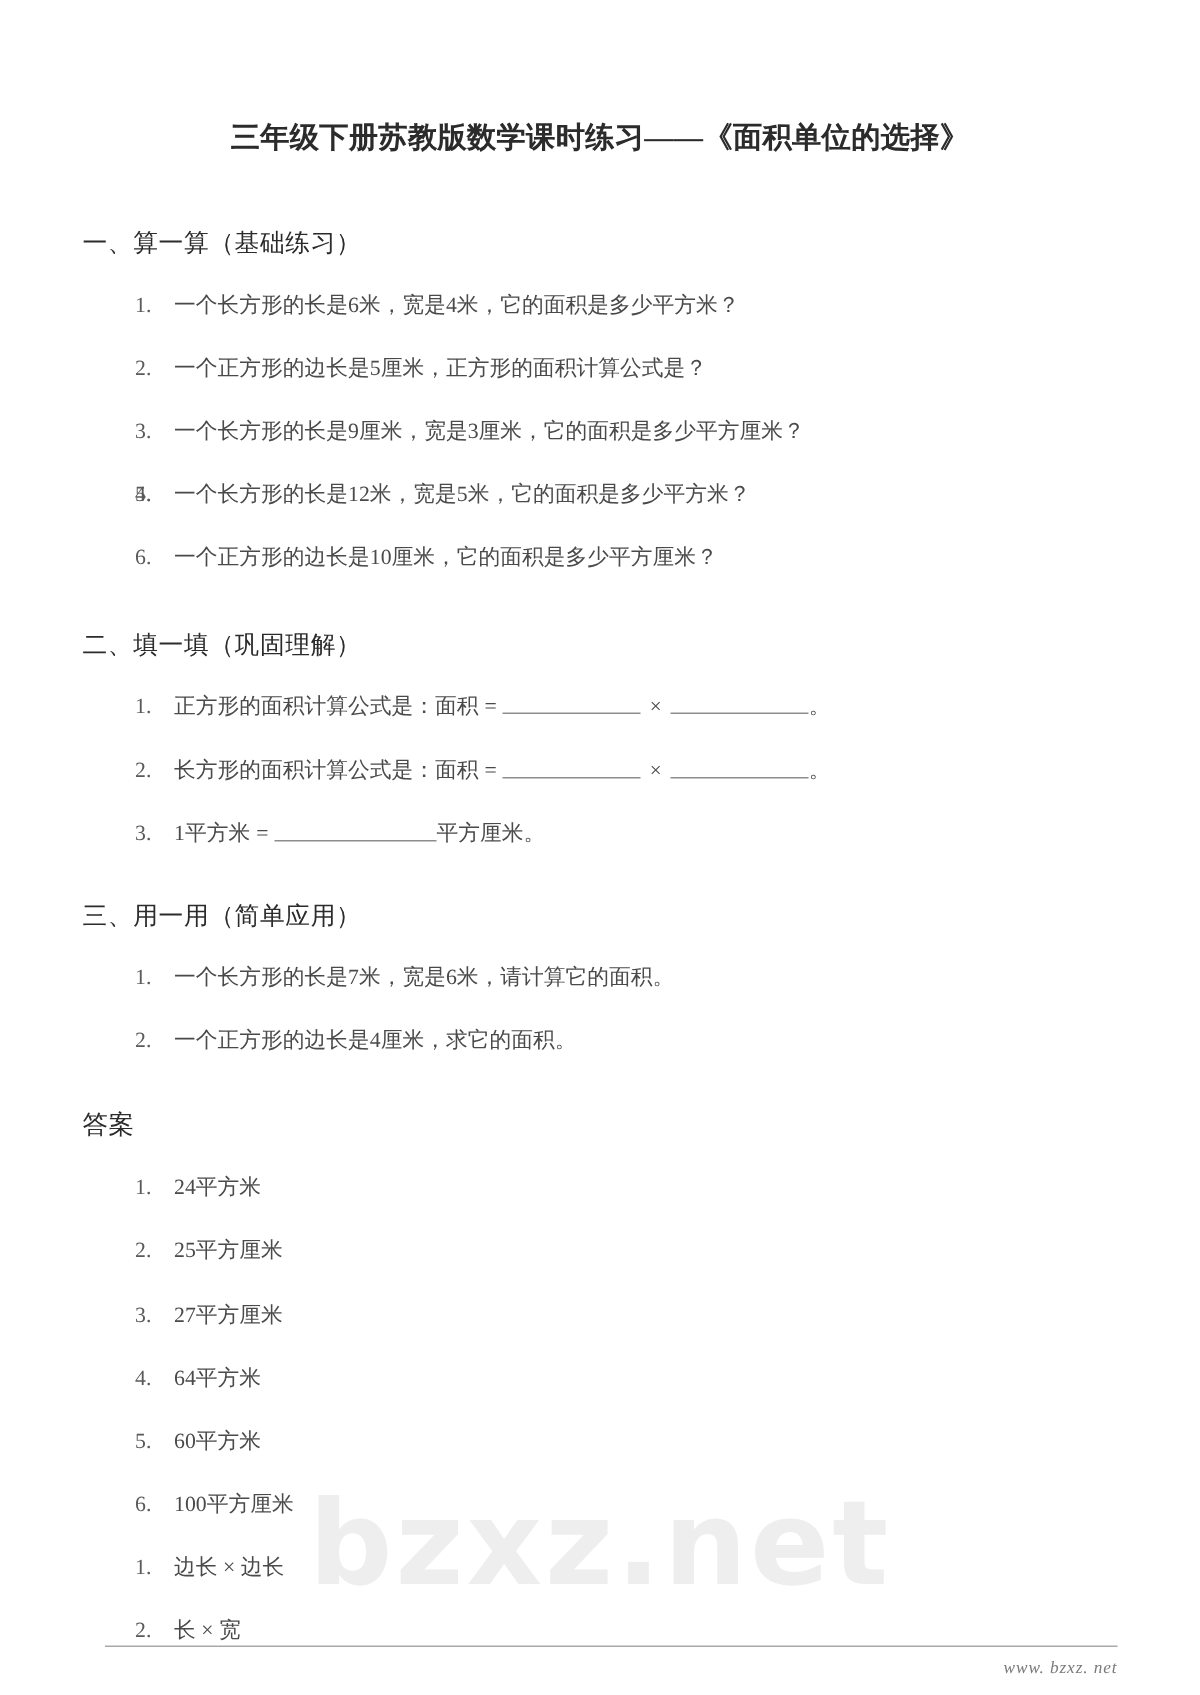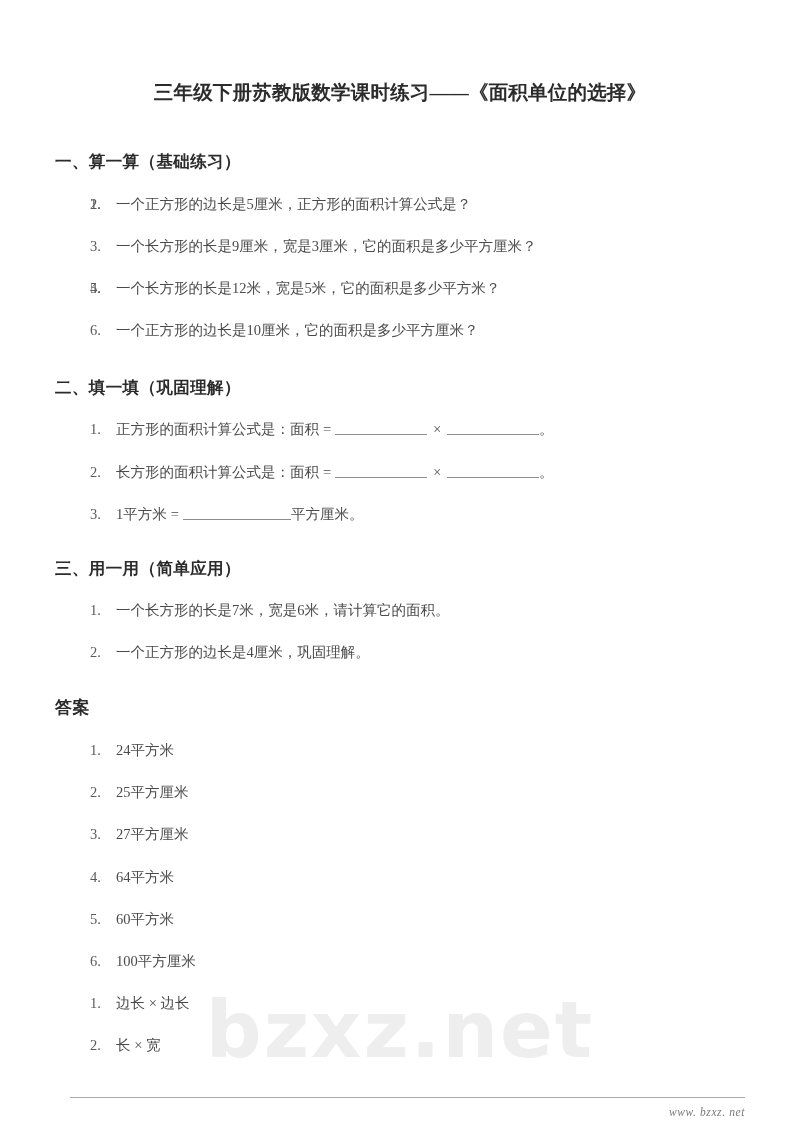--- a/index.html
+++ b/index.html
@@ -54,21 +54,21 @@
     padding-top: 64px;
     letter-spacing: 0.2px;
     line-height: 1.3;
   }
 
   
   .section-heading {
     margin: 0;
     padding-left: 55px;
     font-size: 16.5px;
-    font-weight: 700;
+    font-weight: 400;
     color: #2b2b2b;
     letter-spacing: 0.4px;
     line-height: 1.3;
   }
   .sec1-heading { padding-top: 46px; }
   .sec2-heading { padding-top: 36px; }
   .sec3-heading { padding-top: 33px; }
   .ans-heading  { padding-top: 34px; font-size: 17px; }
 
   
@@ -153,21 +153,21 @@
 
   <div class="watermark">bzxz.net</div>
 
   <div class="content">
 
     <h1 class="doc-title">三年级下册苏教版数学课时练习——《面积单位的选择》</h1>
 
     <h2 class="section-heading sec1-heading">一、算一算（基础练习）</h2>
     <ol class="qlist sec1-list">
       <li>
-        <span class="num">1.</span>
+        <span class="num">1.</span><span>一个长方形的长是6米，宽是4米，它的面积是多少平方米？</span>
       </li>
       <li>
         <span class="num">2.</span><span>一个正方形的边长是5厘米，正方形的面积计算公式是？</span>
       </li>
       <li>
         <span class="num">3.</span><span>一个长方形的长是9厘米，宽是3厘米，它的面积是多少平方厘米？</span>
       </li>
       <li>
         <span class="num">4.</span>
       </li>
@@ -191,21 +191,21 @@
         <span class="num">3.</span><span>1平方米</span><span class="eqsign">=</span><span class="blank blank-w3"></span><span>平方厘米。</span>
       </li>
     </ol>
 
     <h2 class="section-heading sec3-heading">三、用一用（简单应用）</h2>
     <ol class="qlist sec3-list">
       <li>
         <span class="num">1.</span><span>一个长方形的长是7米，宽是6米，请计算它的面积。</span>
       </li>
       <li>
-        <span class="num">2.</span><span>一个正方形的边长是4厘米，巩固理解。</span>
+        <span class="num">2.</span><span>一个正方形的边长是4厘米，求它的面积。</span>
       </li>
     </ol>
 
     <h2 class="section-heading ans-heading">答案</h2>
     <ol class="qlist ans-list">
       <li>
         <span class="num">1.</span><span>24平方米</span>
       </li>
       <li>
         <span class="num">2.</span><span>25平方厘米</span>

